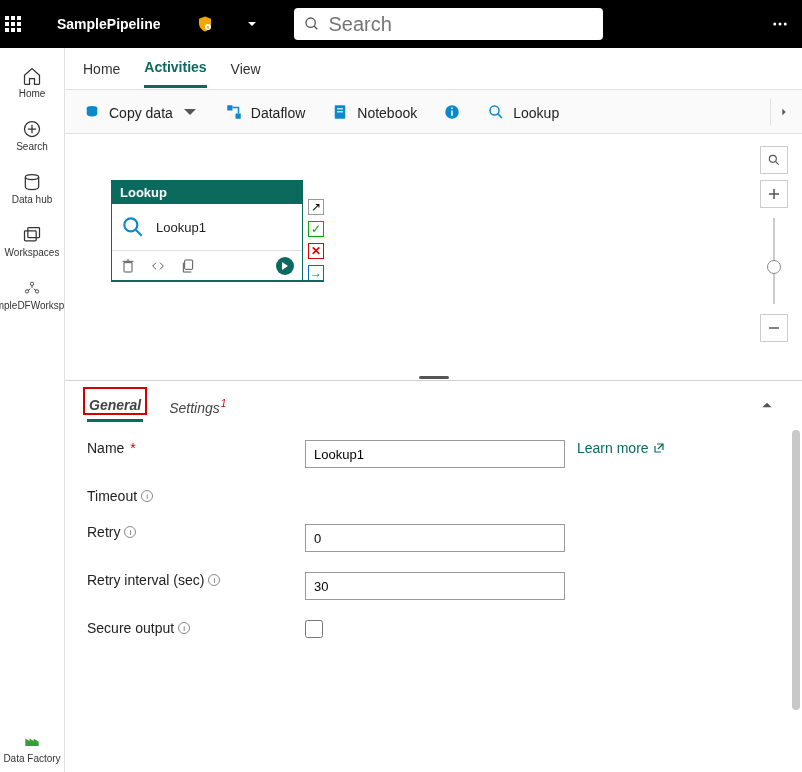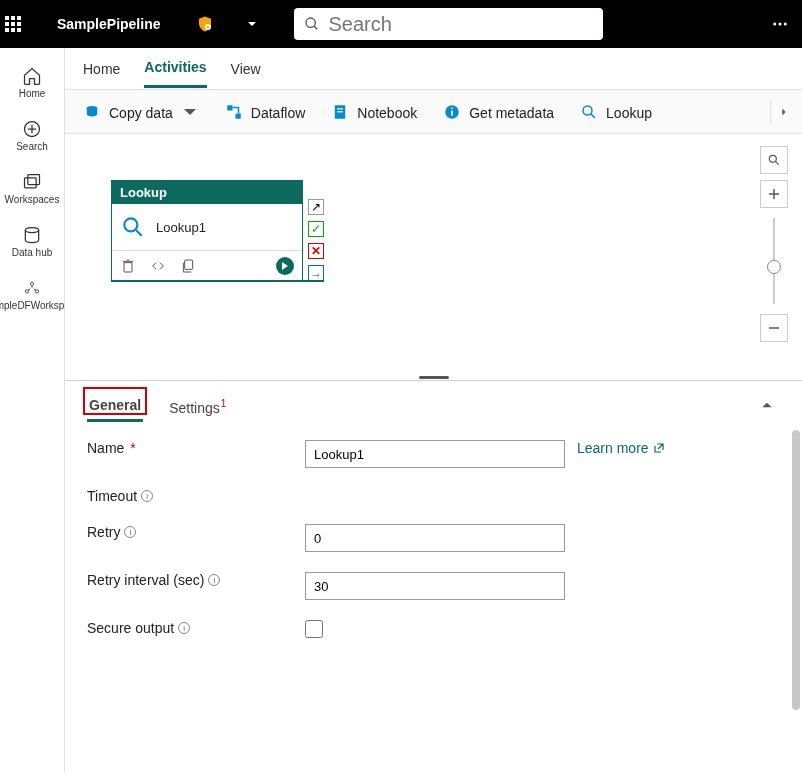--- a/index.html
+++ b/index.html
@@ -62,21 +62,21 @@
 .badge.skip { color: #06c; border-color: #06c; }
 .node-bottomline { position:absolute; left:0; right:-22px; height:2px; background:#0b6a5d; bottom:-1px;}
 
 
 .splitter { height: 6px; display:flex; justify-content:center; align-items:center; cursor: row-resize;}
 .splitter div{width:30px;height:3px;background:#555;border-radius:2px;}
 
 
 .proppanel { border-top: 1px solid #d0d0d0; display: flex; flex-direction: column; height: 392px; }
 .prop-tabs { display: flex; align-items: center; padding: 10px 22px 0; gap: 24px; position: relative; }
-.prop-tab { font-size: 14px; color: #444; padding: 6px 2px; cursor: pointer; }
+.prop-tab { font-size: 14px; color: #444; padding: 6px 2px; cursor: pointer; font-style: italic; }
 .prop-tab.active { border-bottom: 3px solid #0b6a5d; font-weight: 600; }
 .general-highlight { position: absolute; left: 18px; top: 6px; width: 64px; height: 28px; border: 2px solid #d40000; }
 .settings-sup { color:#c00; font-size:10px; vertical-align: super; margin-left:1px;}
 .collapse-caret { margin-left: auto; margin-right: 6px; cursor:pointer; }
 .collapse-caret svg{width:14px;height:14px;fill:#555;}
 
 .prop-body { flex:1; overflow-y: auto; padding: 18px 22px; position:relative;}
 .form-row { display: flex; align-items: flex-start; margin-bottom: 20px; }
 .form-label { width: 218px; font-size: 14px; color: #222; display:flex; align-items:center; gap:4px;}
 .req { color: #c00; margin-left:2px;}
@@ -137,42 +137,48 @@
   </div>
   <div class="rail-item">
     <svg viewBox="0 0 24 24">
         <circle cx="12" cy="12" r="9" fill="none" stroke="#333" stroke-width="1.5"></circle>
         <path d="M12 7v10M7 12h10" stroke="#333" stroke-width="1.5"></path>
       </svg>
     <span class="rail-label">Search</span>
   </div>
   <div class="rail-item">
     <svg viewBox="0 0 24 24">
+        <ellipse cx="12" cy="6" rx="8" ry="3" fill="none" stroke="#333" stroke-width="1.5"></ellipse>
+        <path d="M4 6v12c0 1.6 3.6 3 8 3s8-1.4 8-3V6" fill="none" stroke="#333" stroke-width="1.5"></path>
+      </svg>
+    <span class="rail-label">Data hub</span>
+  </div>
+  <div class="rail-item">
+    <svg viewBox="0 0 24 24">
         <rect x="3" y="7" width="14" height="12" rx="1" fill="none" stroke="#333" stroke-width="1.5"></rect>
         <rect x="7" y="3" width="14" height="12" rx="1" fill="none" stroke="#333" stroke-width="1.5"></rect>
       </svg>
     <span class="rail-label">Workspaces</span>
-  </div>
-  <div class="rail-item">
-    <svg viewBox="0 0 24 24">
-        <ellipse cx="12" cy="6" rx="8" ry="3" fill="none" stroke="#333" stroke-width="1.5"></ellipse>
-        <path d="M4 6v12c0 1.6 3.6 3 8 3s8-1.4 8-3V6" fill="none" stroke="#333" stroke-width="1.5"></path>
-      </svg>
-    <span class="rail-label">Data hub</span>
   </div>
   <div class="rail-item">
     <svg viewBox="0 0 24 24">
         <circle cx="12" cy="7" r="2" fill="none" stroke="#333"></circle>
         <circle cx="6" cy="16" r="2" fill="none" stroke="#333"></circle>
         <circle cx="18" cy="16" r="2" fill="none" stroke="#333"></circle>
         <path d="M12 9v3M10 13l-3 2M14 13l3 2" stroke="#333"></path>
       </svg>
     <span class="rail-label">SampleDFWorkspace</span>
   </div>
   <div class="rail-spacer"></div>
+  <div class="rail-item">
+    <svg class="df-icon" viewBox="0 0 24 24">
+        <path d="M4 18V9l5 3V9l5 3V9l6 4v5H4z" fill="#3a9b3a"></path>
+      </svg>
+    <span class="rail-label">Data Factory</span>
+  </div>
 </div>
 
 <div class="main">
 
   <div class="tabrow">
     <div class="tab">Home</div>
     <div class="tab active">Activities</div>
     <div class="tab">View</div>
   </div>
 
@@ -202,21 +208,20 @@
           <rect x="8" y="11" width="8" height="1.5" fill="#fff"></rect>
         </svg>
       <span>Notebook</span>
     </div>
     <div class="tool">
       <svg viewBox="0 0 24 24">
           <circle cx="12" cy="12" r="9" fill="#0b8acb"></circle>
           <rect x="11" y="10" width="2" height="7" fill="#fff"></rect>
           <rect x="11" y="6" width="2" height="2" fill="#fff"></rect>
         </svg>
-      <span>Get metadata</span>
     </div>
     <div class="tool">
       <svg viewBox="0 0 24 24" fill="none" stroke="#0b8acb" stroke-width="2">
           <circle cx="10" cy="10" r="6"></circle>
           <line x1="20" y1="20" x2="14.5" y2="14.5"></line>
         </svg>
       <span>Lookup</span>
     </div>
     <div class="toolbar-more">
       <svg width="10" height="10" viewBox="0 0 12 12">

